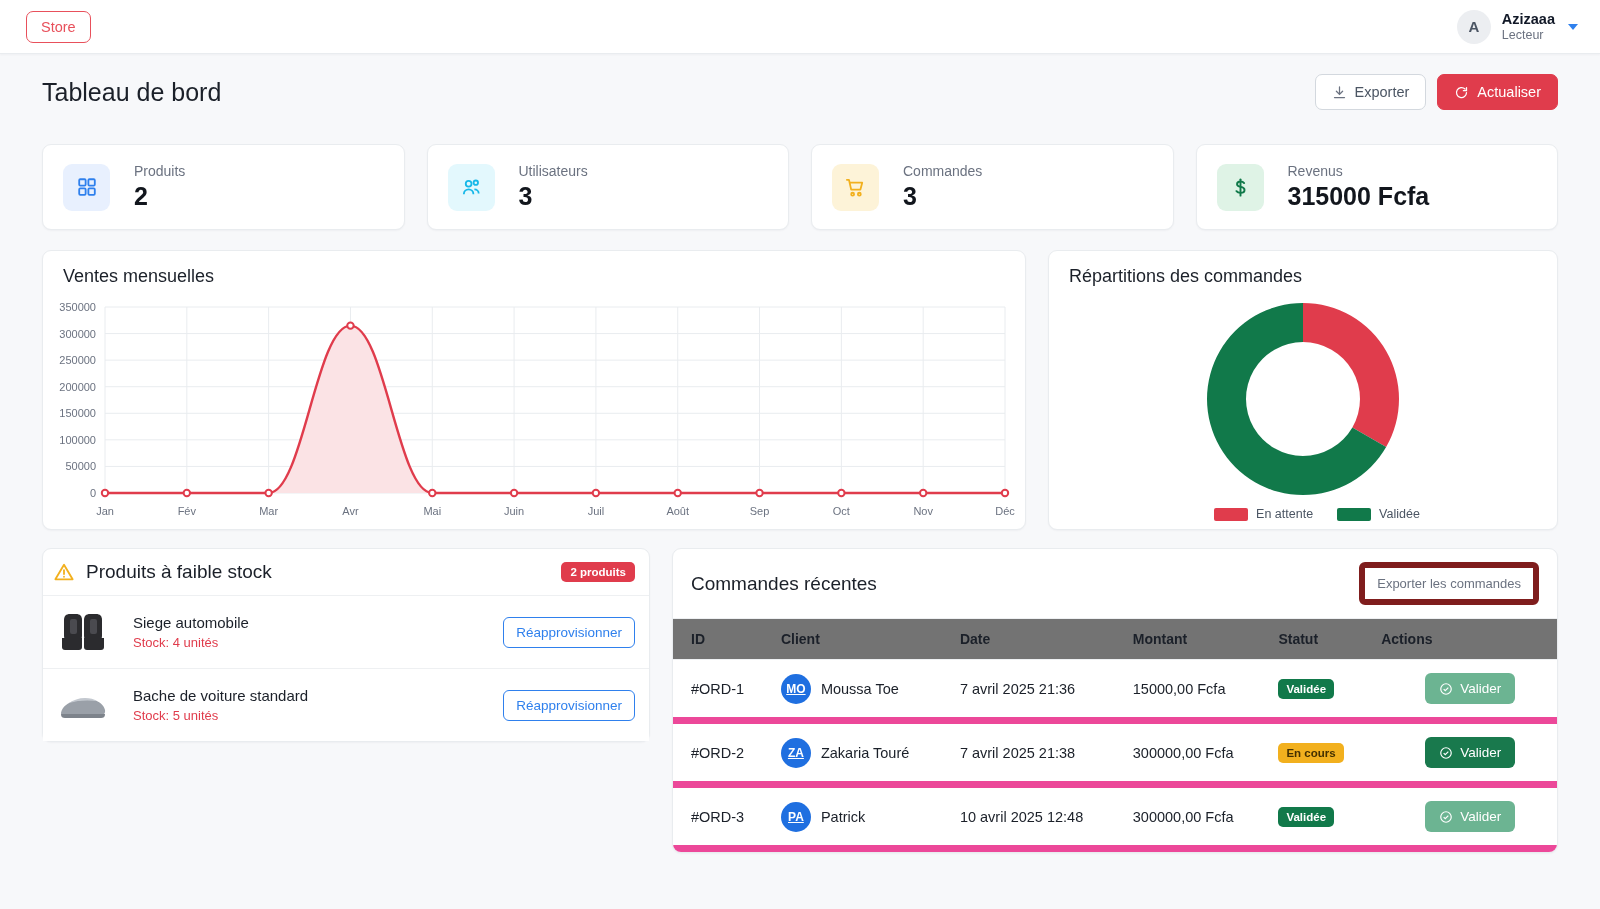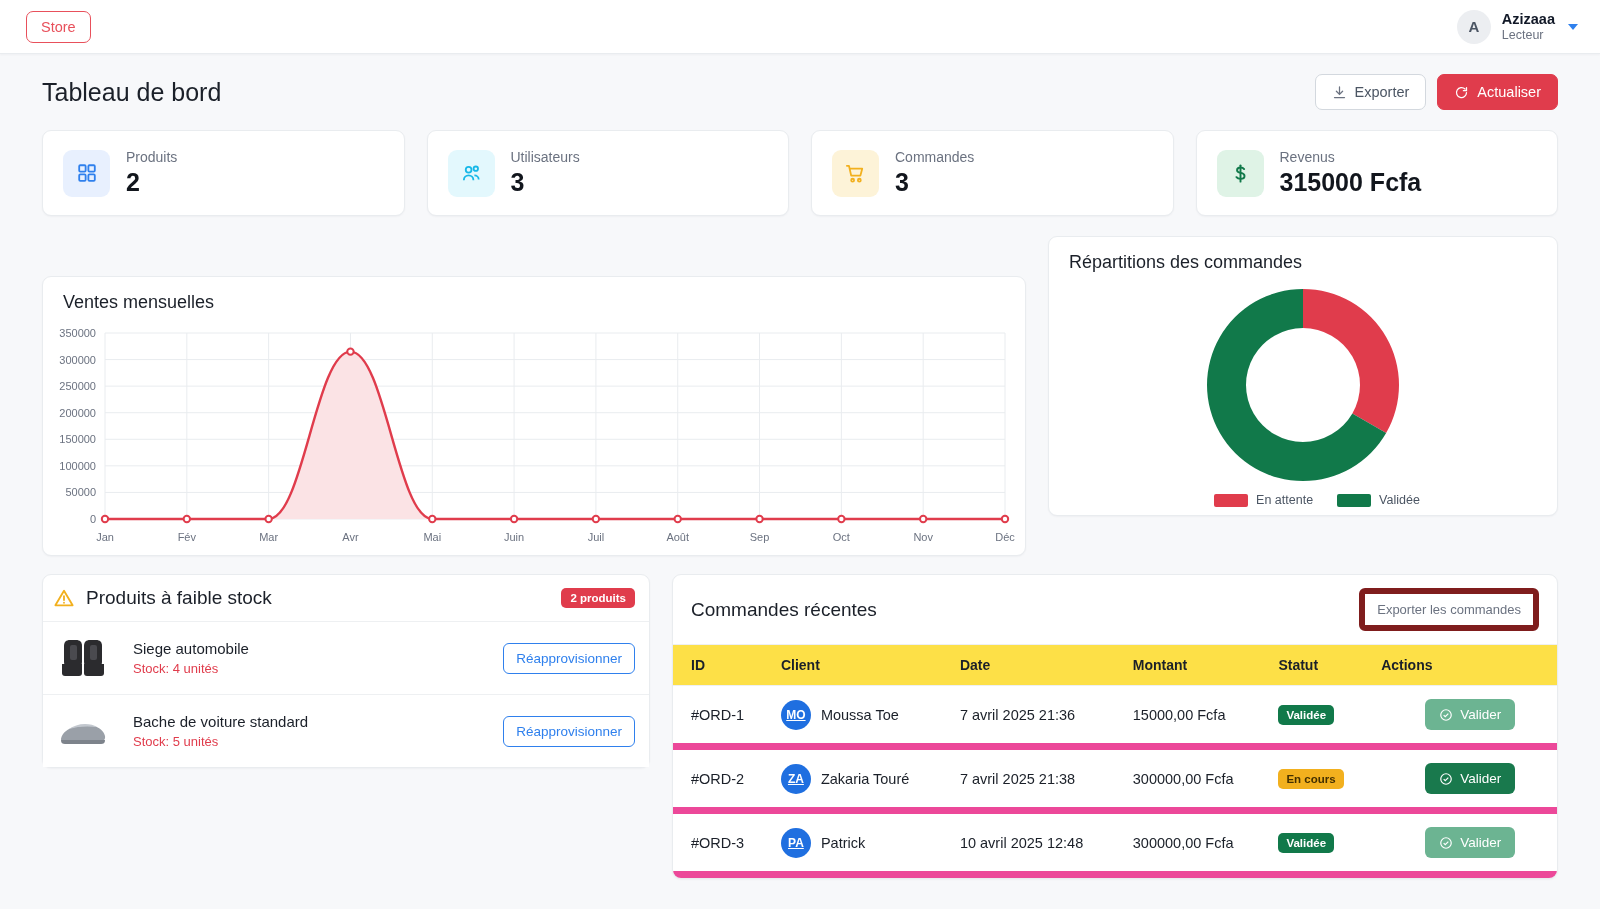--- a/index.html
+++ b/index.html
@@ -43,56 +43,56 @@
   .caret-down {
     width: 0; height: 0; margin-left: 2px;
     border-left: 5px solid transparent; border-right: 5px solid transparent;
     border-top: 6px solid #2f80ed; cursor: pointer;
   }
 
   
   .page { padding: 20px 42px 0 42px; }
   .page-head {
     display: flex; align-items: center; justify-content: space-between;
-    margin-bottom: 20px;
+    margin-bottom: 34px;
   }
   .page-title { font-size: 25px; font-weight: 400; color: #1b2029; }
   .head-actions { display: flex; gap: 11px; }
   .btn {
     display: inline-flex; align-items: center; gap: 8px;
     font-size: 14.5px; border-radius: 7px; padding: 9px 16px;
     cursor: pointer; font-family: inherit; white-space: nowrap;
   }
   .btn-outline { background: #fff; border: 1px solid #d3d8de; color: #4b5563; }
   .btn-danger  { background: #e03c4c; border: 1px solid #e03c4c; color: #fff; }
 
   
   .stats { display: flex; gap: 22px; margin-bottom: 20px; }
   .stat-card {
     flex: 1; background: #fff; border: 1px solid #e9ecef; border-radius: 9px;
-    padding: 18px 20px; display: flex; align-items: center; gap: 16px;
+    padding: 18px 20px; display: flex; align-items: center; gap: 24px;
     box-shadow: 0 1px 2px rgba(16,24,40,.04);
   }
   .stat-icon {
     width: 47px; height: 47px; border-radius: 9px;
     display: flex; align-items: center; justify-content: center; flex: none;
   }
   .stat-label { font-size: 14px; color: #6b7280; margin-bottom: 3px; }
   .stat-value { font-size: 25px; font-weight: 700; color: #12161d; }
 
   
   .charts-row { display: flex; gap: 22px; margin-bottom: 18px; }
   .panel {
     background: #fff; border: 1px solid #e9ecef; border-radius: 9px;
     box-shadow: 0 1px 2px rgba(16,24,40,.04);
   }
   .panel-title {
     font-size: 18px; color: #1b2029; padding: 15px 20px 12px 20px;
   }
-  .chart-left { flex: 0 0 984px; height: 280px; margin-top: 40px; }
+  .chart-left { flex: 0 0 984px; height: 280px; }
   .chart-right { flex: 1; height: 280px; }
   .donut-wrap { display: flex; flex-direction: column; align-items: center; }
   .legend { display: flex; gap: 24px; margin-top: 8px; font-size: 12.5px; color: #4b5563; margin-left: 28px; }
   .legend-item { display: flex; align-items: center; gap: 8px; }
   .legend-swatch { width: 34px; height: 13px; border-radius: 2px; }
 
   
   .bottom-row { display: flex; gap: 22px; align-items: flex-start; }
   .low-stock { flex: 0 0 608px; }
   .low-head {
@@ -127,21 +127,21 @@
   }
   .orders-title { font-size: 19px; color: #1b2029; }
   .btn-export-orders {
     background: #fff; border: 6px solid #7f1d1d; color: #6b7280;
     font-size: 13px; border-radius: 6px; padding: 8px 12px;
     cursor: pointer; font-family: inherit;
   }
   table { width: 100%; border-collapse: collapse; }
   thead th {
     text-align: left; font-size: 14px; font-weight: 700; color: #1b2029;
-    background: #fde047; padding: 12px 10px;
+    background: #737373; padding: 12px 10px;
     border-top: 1px solid #eef0f2; border-bottom: 1px solid #eef0f2;
   }
   tbody td {
     padding: 13px 10px; font-size: 14.5px; color: #1b2029;
     border-bottom: 7px solid #ec4899; vertical-align: middle;
   }
   thead th:first-child, tbody td:first-child { padding-left: 18px; }
   .client-cell { display: flex; align-items: center; gap: 10px; }
   .client-av {
     width: 30px; height: 30px; border-radius: 50%;

